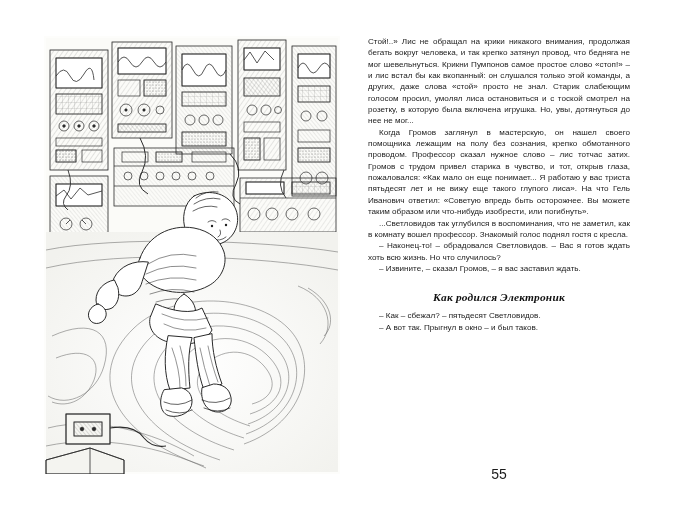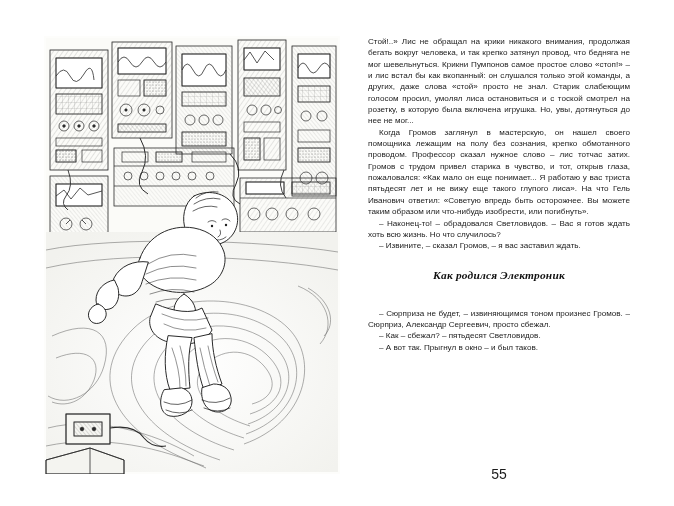--- a/index.html
+++ b/index.html
@@ -56,21 +56,21 @@
     hyphens: auto;
   }
   .body-text p {
     margin: 0;
     text-indent: 11px;
   }
   .body-text p.noindent {
     text-indent: 0;
   }
   .chapter-title {
-    margin: 17px 0 27px 0;
+    margin: 17px 0 7px 0;
     text-align: center;
     font-family: "Liberation Serif", serif;
     font-style: italic;
     font-size: 11.4px;
     color: #111111;
     letter-spacing: 0.2px;
   }
   .page-number {
     position: absolute;
     left: 0;
@@ -334,28 +334,28 @@
       </g>
 
       <rect x="0" y="0" width="296" height="438" fill="none"></rect>
     </svg>
   </div>
 
   <div class="page-right">
     <div class="body-text">
       <p class="noindent">Стой!..» Лис не обращал на крики никакого внимания, продолжая бегать вокруг человека, и так крепко затянул провод, что бедняга не мог шевельнуться. Крикни Пумпонов самое простое слово «стоп!» – и лис встал бы как вкопанный: он слушался только этой команды, а других, даже слова «стой» просто не знал. Старик слабеющим голосом просил, умолял лиса остановиться и с тоской смотрел на розетку, в которую была включена игрушка. Но, увы, дотянуться до нее не мог...</p>
       <p>Когда Громов заглянул в мастерскую, он нашел своего помощника лежащим на полу без сознания, крепко обмотанного проводом. Профессор сказал нужное слово – лис тотчас затих. Громов с трудом привел старика в чувство, и тот, открыв глаза, пожаловался: «Как мало он еще понимает... Я работаю у вас триста пятьдесят лет и не вижу еще такого глупого лиса». На что Гель Иванович ответил: «Советую впредь быть осторожнее. Вы можете таким образом или что-нибудь изобрести, или погибнуть».</p>
+      <p>...Светловидов так углубился в воспоминания, что не заметил, как в комнату вошел профессор. Знакомый голос поднял гостя с кресла.</p>
       <p class="dialogue">– Наконец-то! – обрадовался Светловидов. – Вас я готов ждать хоть всю жизнь. Но что случилось?</p>
       <p class="dialogue">– Извините, – сказал Громов, – я вас заставил ждать.</p>
     </div>
 
     <h2 class="chapter-title">Как родился Электроник</h2>
 
     <div class="body-text">
-      <p class="dialogue">– Сюрприза не будет, – извиняющимся тоном произнес Громов. – Сюрприз, Александр Сергеевич, просто сбежал.</p>
       <p class="dialogue">– Как – сбежал? – пятьдесят Светловидов.</p>
       <p class="dialogue">– А вот так. Прыгнул в окно – и был таков.</p>
     </div>
 
     <div class="page-number">55</div>
   </div>
 
 </div>
 
 </body></html>

